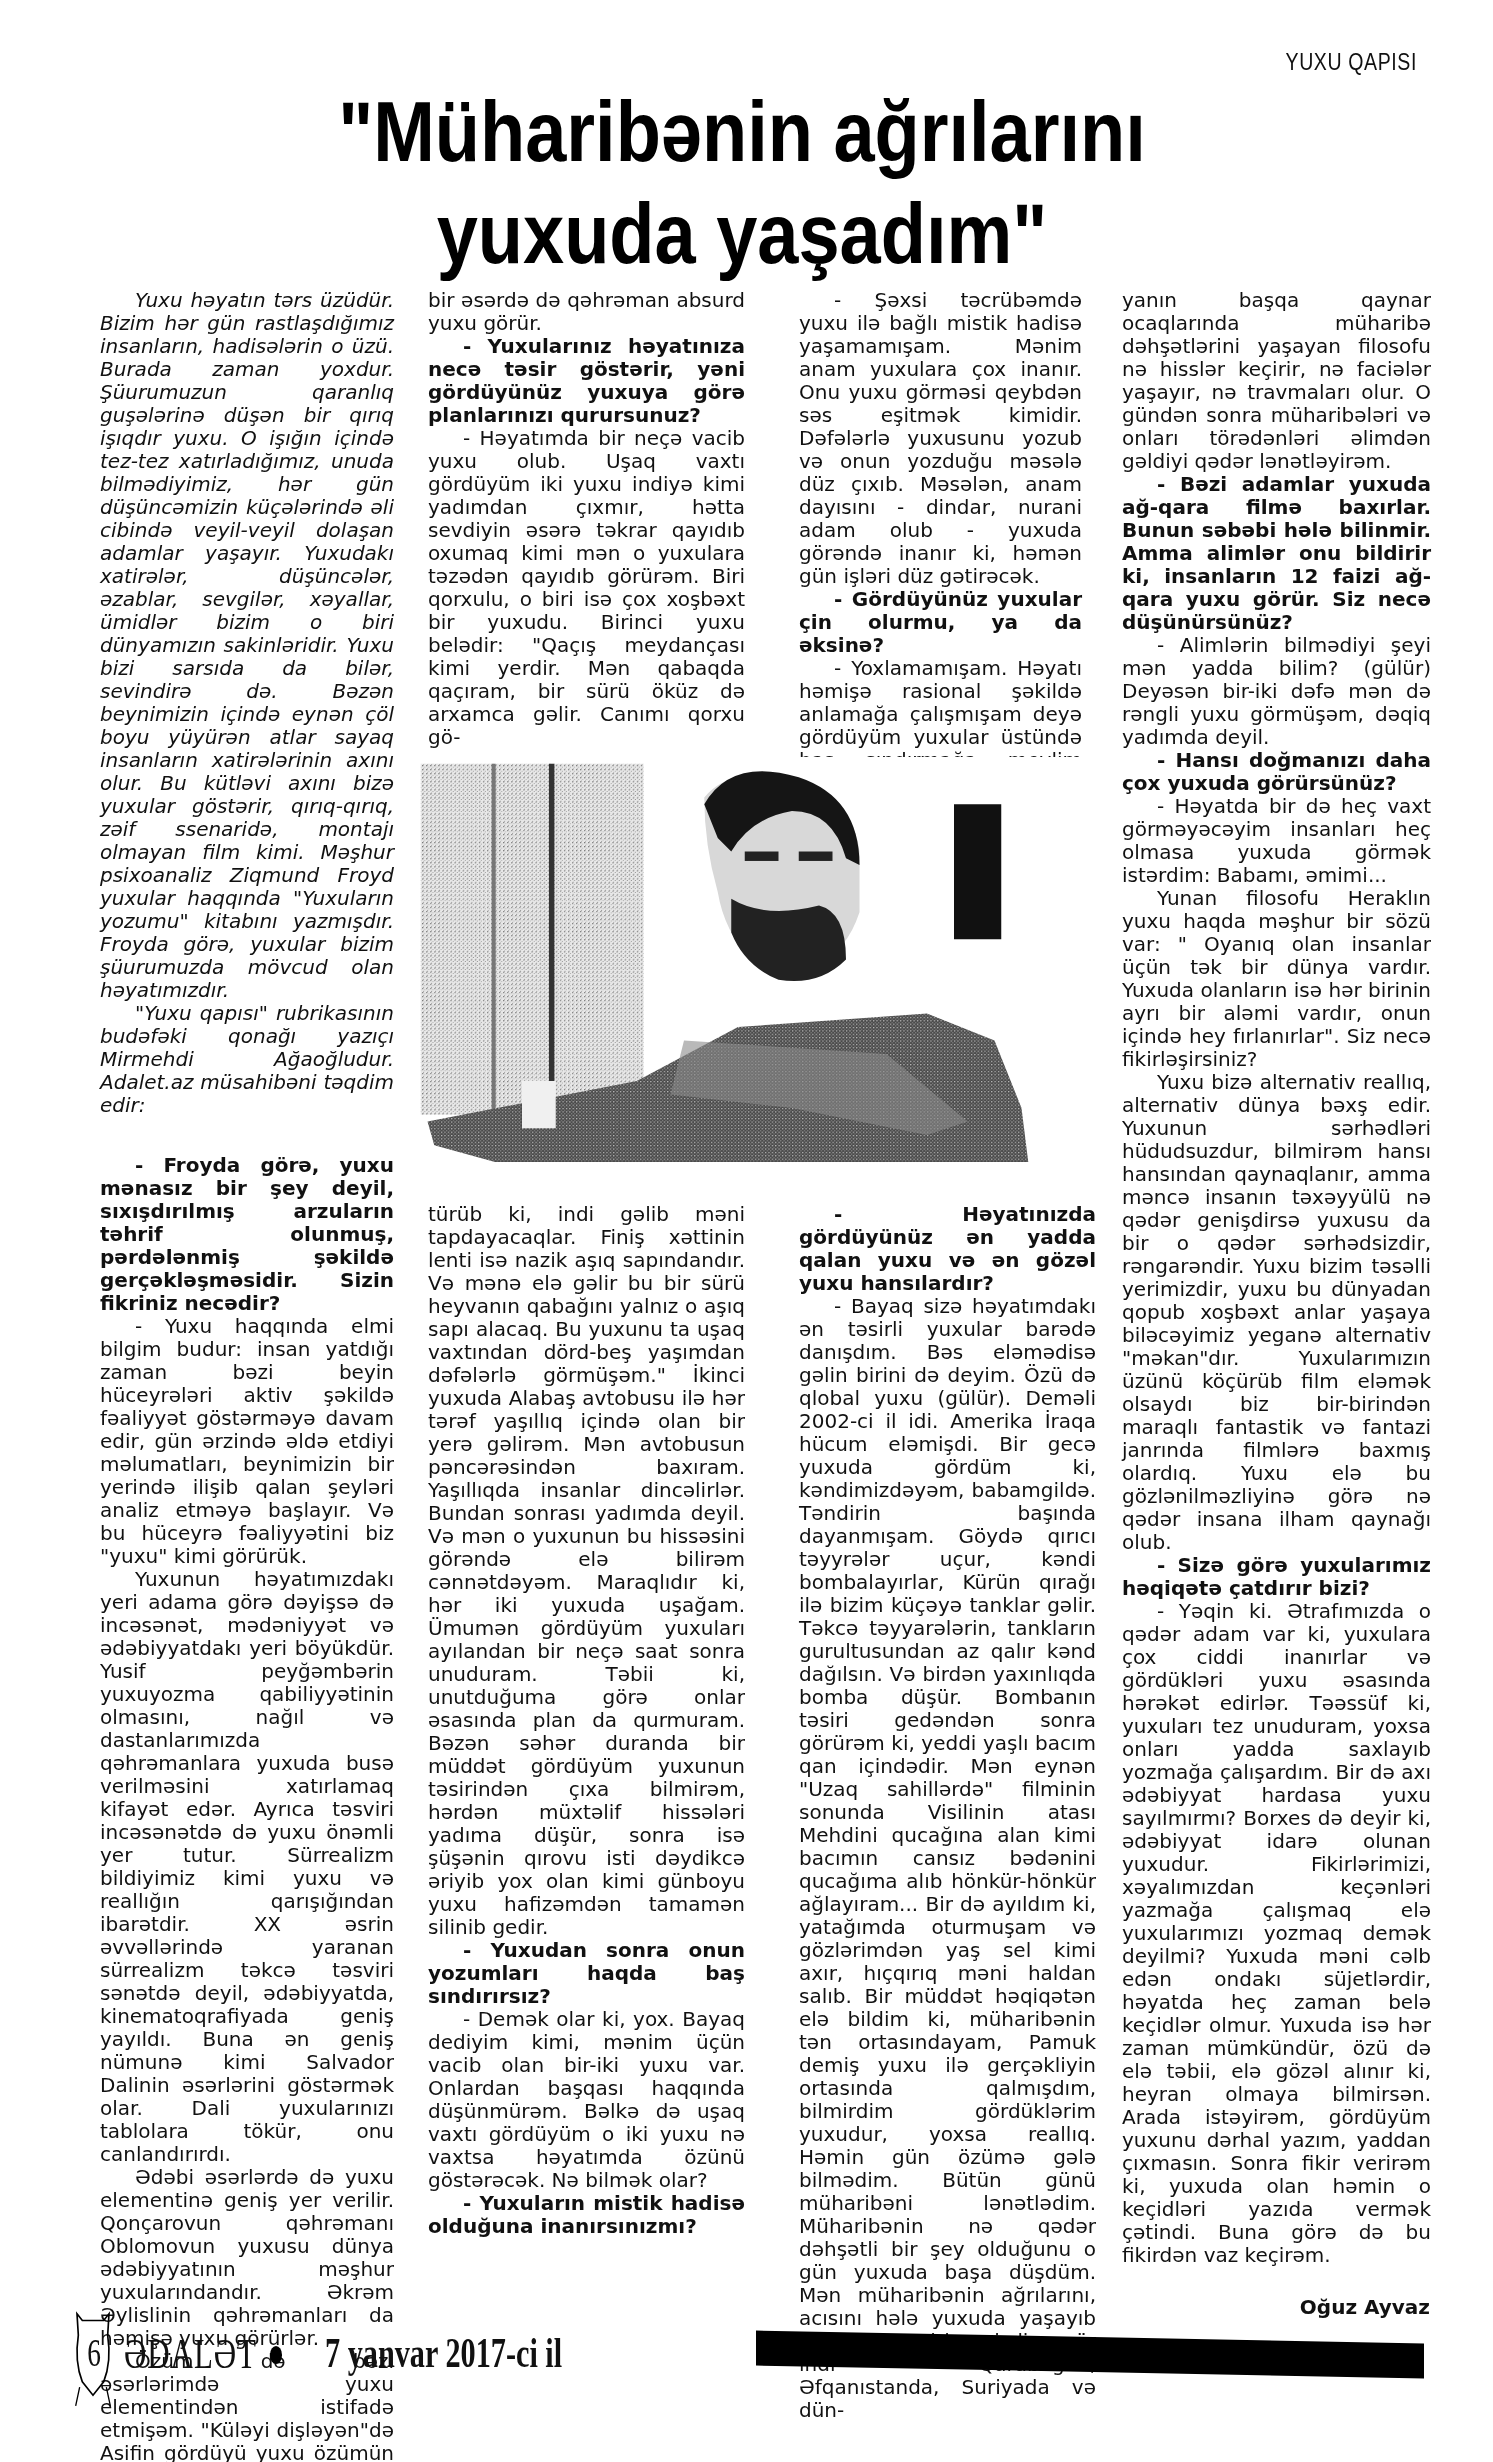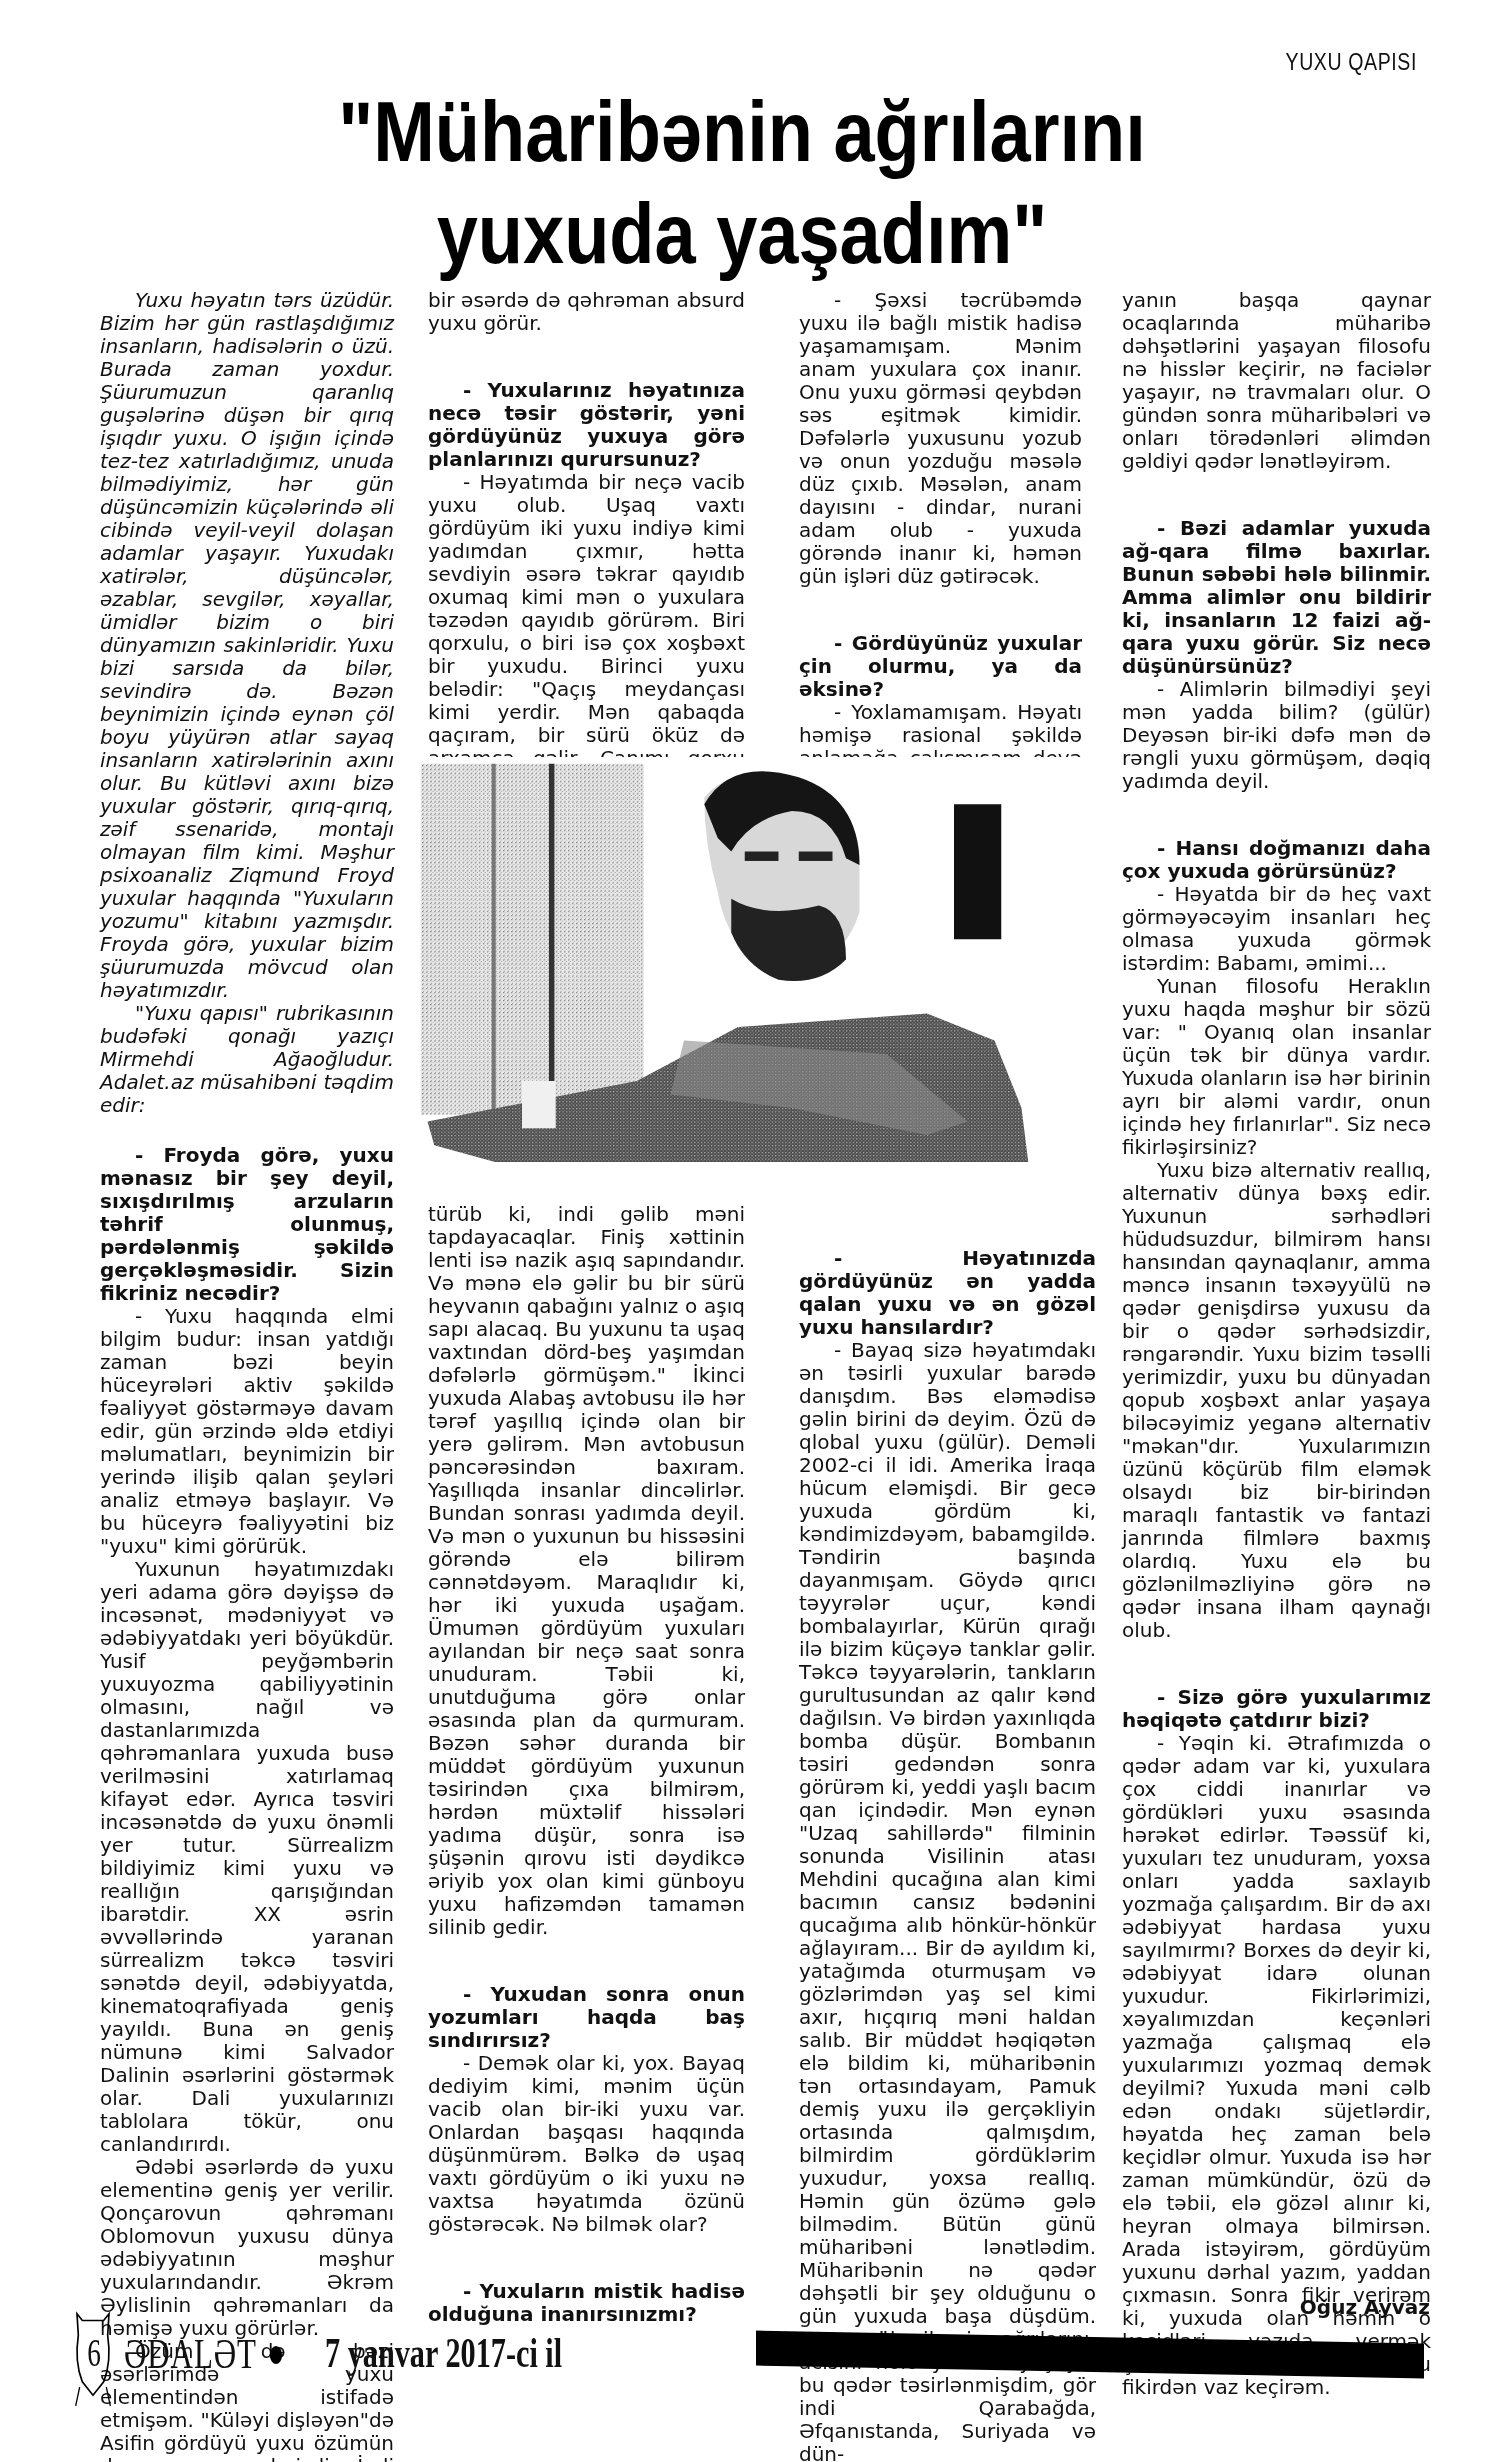--- a/index.html
+++ b/index.html
@@ -18,22 +18,22 @@
   }
   .headline.l1 { top: 88px; }
   .headline.l2 { top: 190px; }
 
   .col {
     position: absolute; font-size: 20px; line-height: 23px; color: #111;
     text-align: justify; hyphens: manual;
   }
   .col p { text-indent: 35px; }
   .col p.noind { text-indent: 0; }
-  .col p.q { font-weight: 700; margin-top: 44px; }
-  .col p.gap { margin-top: 27px; }
+  .col p.q { font-weight: 700; }
+  .col p.gap { margin-top: 37px; }
   .col1 { left: 100px; top: 289px; width: 294px; }
   .col1 .intro { font-style: italic; }
   .col2a { left: 428px; top: 289px; width: 317px; }
   .col3a { left: 799px; top: 289px; width: 283px; }
   .col4 { left: 1122px; top: 289px; width: 309px; }
   .col2b { left: 428px; top: 1203px; width: 317px; }
   .col3b { left: 799px; top: 1203px; width: 297px; }
 
   .photo {
     position: absolute; left: 414px; top: 757px; width: 675px; height: 432px; overflow: hidden;

